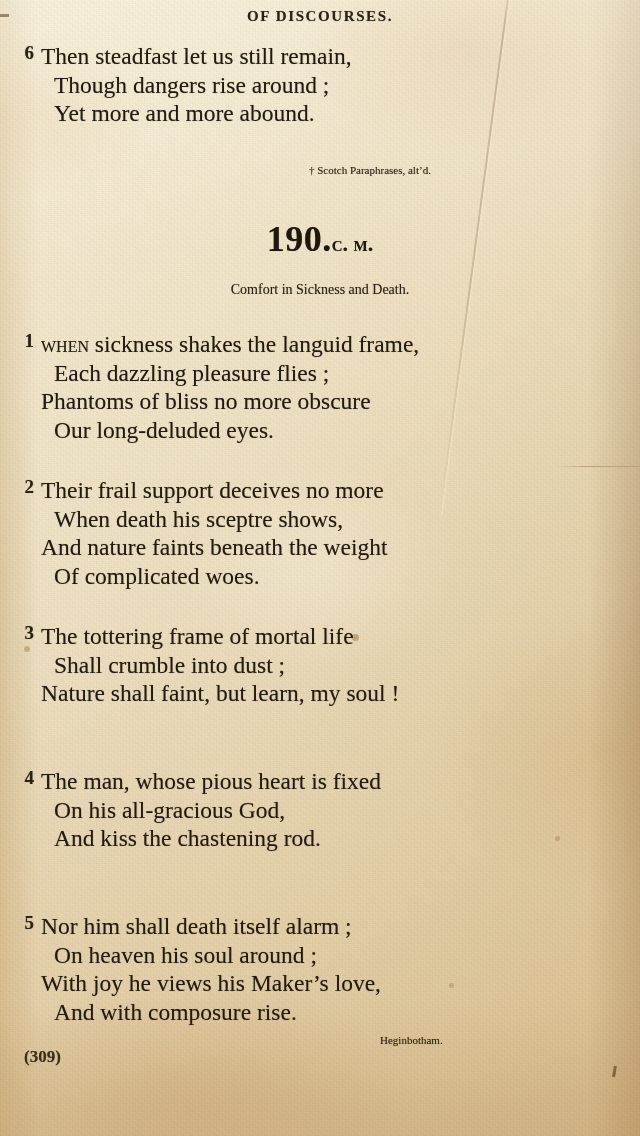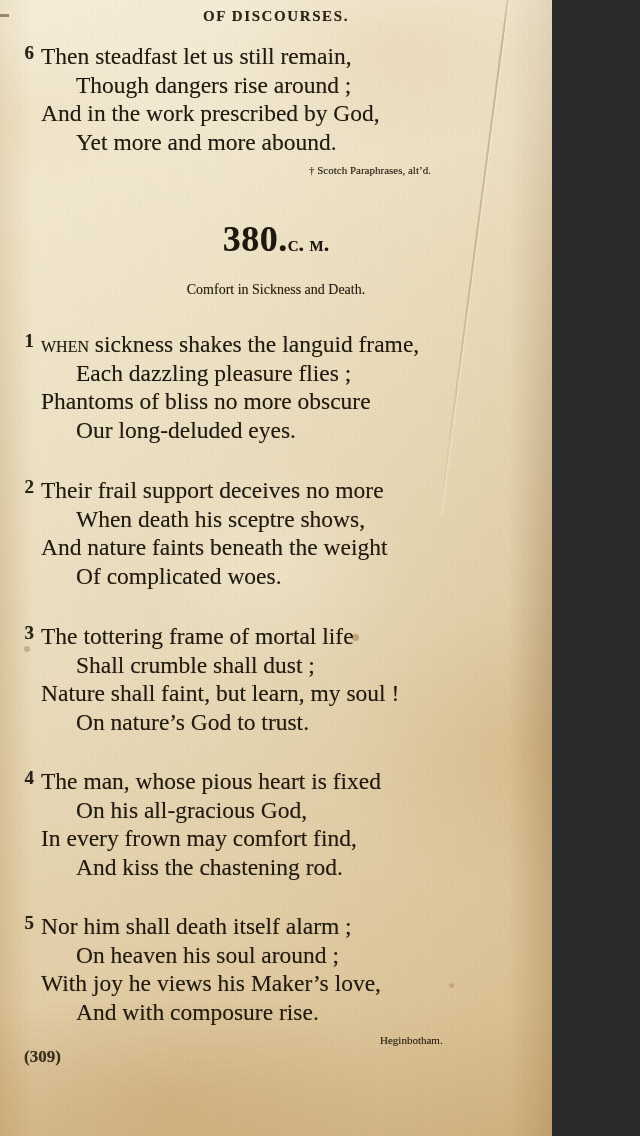--- a/index.html
+++ b/index.html
@@ -4,21 +4,21 @@
 <title>Scanned Hymnal Page</title>
 <style>
   html, body {
     margin: 0;
     padding: 0;
     background: #2b2b2b;
   }
 
   .page {
     position: relative;
-    width: 552px;
+    width: 640px;
     height: 1136px;
     overflow: hidden;
     background-color: #e9dcbc;
     background-image:
       
       linear-gradient(to bottom,
         rgba(255,252,238,0.55) 0%,
         rgba(255,250,232,0.30) 22%,
         rgba(243,229,196,0.00) 55%,
         rgba(205,166,105,0.30) 88%,
@@ -139,21 +139,21 @@
     list-style: none;
   }
 
   .vline {
     font-size: 23.5px;
     line-height: 28.5px;
     white-space: nowrap;
     color: #211a10;
   }
   .vline.a { padding-left: 41px; }
-  .vline.b { padding-left: 76px; }
+  .vline.b { padding-left: 54px; }
 
   .smallcaps {
     font-variant: small-caps;
     text-transform: lowercase;
     text-align: right;
   }
   .smallcaps::first-letter { text-transform: uppercase; }
 
   .attrib {
     position: absolute;
@@ -223,29 +223,28 @@
   <div class="speck" style="left:555px; top:836px; width:5px; height:5px; background:rgba(150,106,54,0.35);"></div>
   <div class="speck" style="left:449px; top:983px; width:5px; height:5px; background:rgba(150,106,54,0.32);"></div>
 
   <div class="running-head">OF DISCOURSES.</div>
 
   <div class="verse" style="top:42px;">
     <div class="vnum">6</div>
     <div class="vlines">
       <div class="vline a">Then steadfast let us still remain,</div>
       <div class="vline b">Though dangers rise around ;</div>
-      <div class="vline a">And in the work prescribed by God,</div>
       <div class="vline b">Yet more and more abound.</div>
     </div>
   </div>
 
   <div class="attrib" style="left:309px; top:164px;">† Scotch Paraphrases, alt’d.</div>
 
   <div class="hymn-head" style="top:218px;">
-    <span class="hymn-number">380.</span><span class="hymn-meter">C. M.</span>
+    <span class="hymn-number">190.</span><span class="hymn-meter">C. M.</span>
   </div>
 
   <div class="hymn-subtitle" style="top:282px;">Comfort in Sickness and Death.</div>
 
   <div class="verse" style="top:330px;">
     <div class="vnum">1</div>
     <div class="vlines">
       <div class="vline a"><span class="smallcaps">When</span><span> sickness shakes the languid frame,</span></div>
       <div class="vline b">Each dazzling pleasure flies ;</div>
       <div class="vline a">Phantoms of bliss no more obscure</div>
@@ -260,32 +259,30 @@
       <div class="vline b">When death his sceptre shows,</div>
       <div class="vline a">And nature faints beneath the weight</div>
       <div class="vline b">Of complicated woes.</div>
     </div>
   </div>
 
   <div class="verse" style="top:622px;">
     <div class="vnum">3</div>
     <div class="vlines">
       <div class="vline a">The tottering frame of mortal life</div>
-      <div class="vline b">Shall crumble shall dust ;</div>
+      <div class="vline b">Shall crumble into dust ;</div>
       <div class="vline a">Nature shall faint, but learn, my soul !</div>
-      <div class="vline b">On nature’s God to trust.</div>
     </div>
   </div>
 
   <div class="verse" style="top:767px;">
     <div class="vnum">4</div>
     <div class="vlines">
       <div class="vline a">The man, whose pious heart is fixed</div>
       <div class="vline b">On his all-gracious God,</div>
-      <div class="vline a">In every frown may comfort find,</div>
       <div class="vline b">And kiss the chastening rod.</div>
     </div>
   </div>
 
   <div class="verse" style="top:912px;">
     <div class="vnum">5</div>
     <div class="vlines">
       <div class="vline a">Nor him shall death itself alarm ;</div>
       <div class="vline b">On heaven his soul around ;</div>
       <div class="vline a">With joy he views his Maker’s love,</div>

